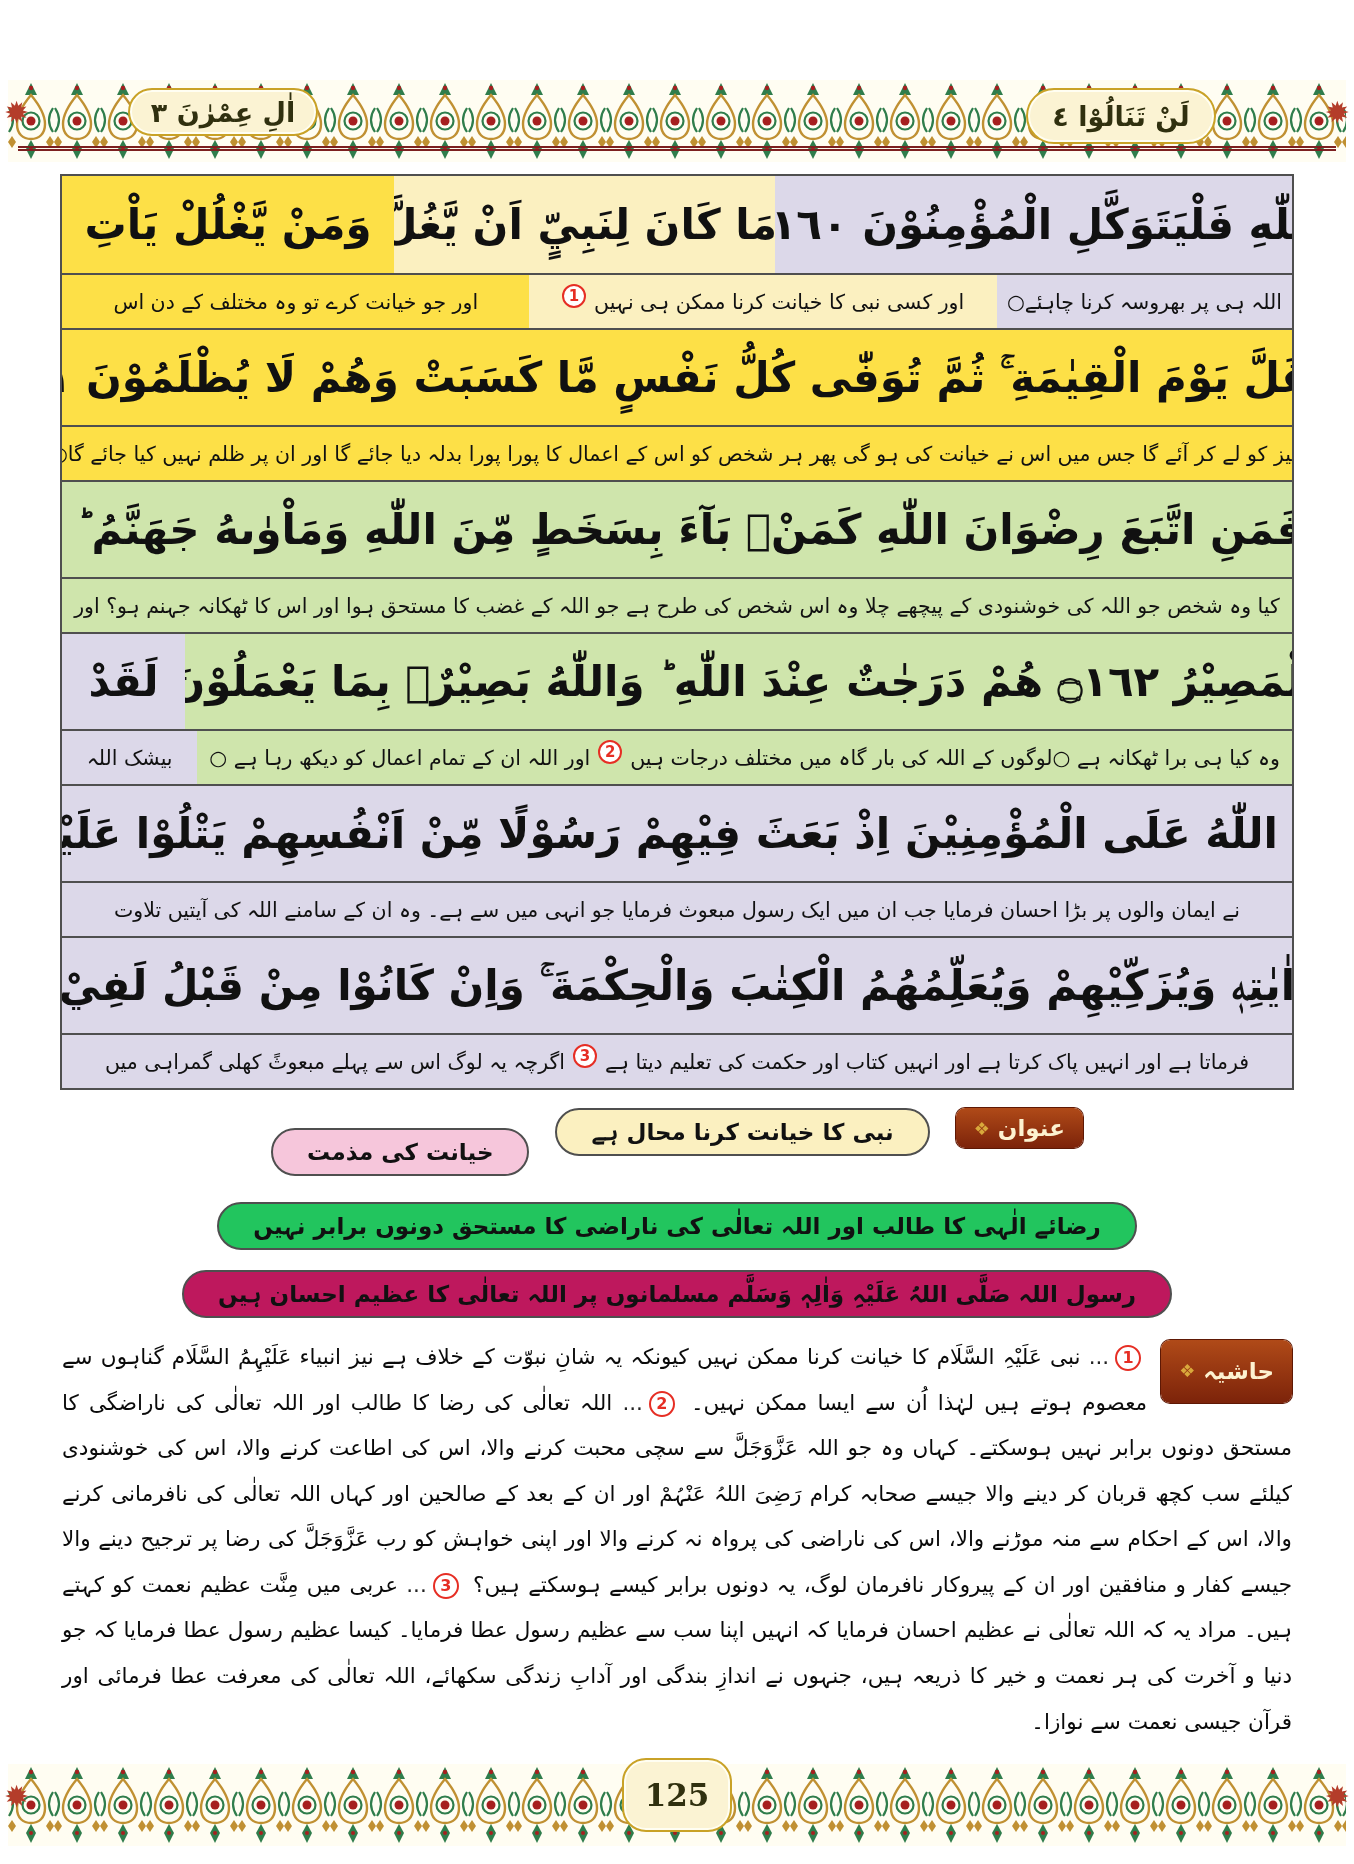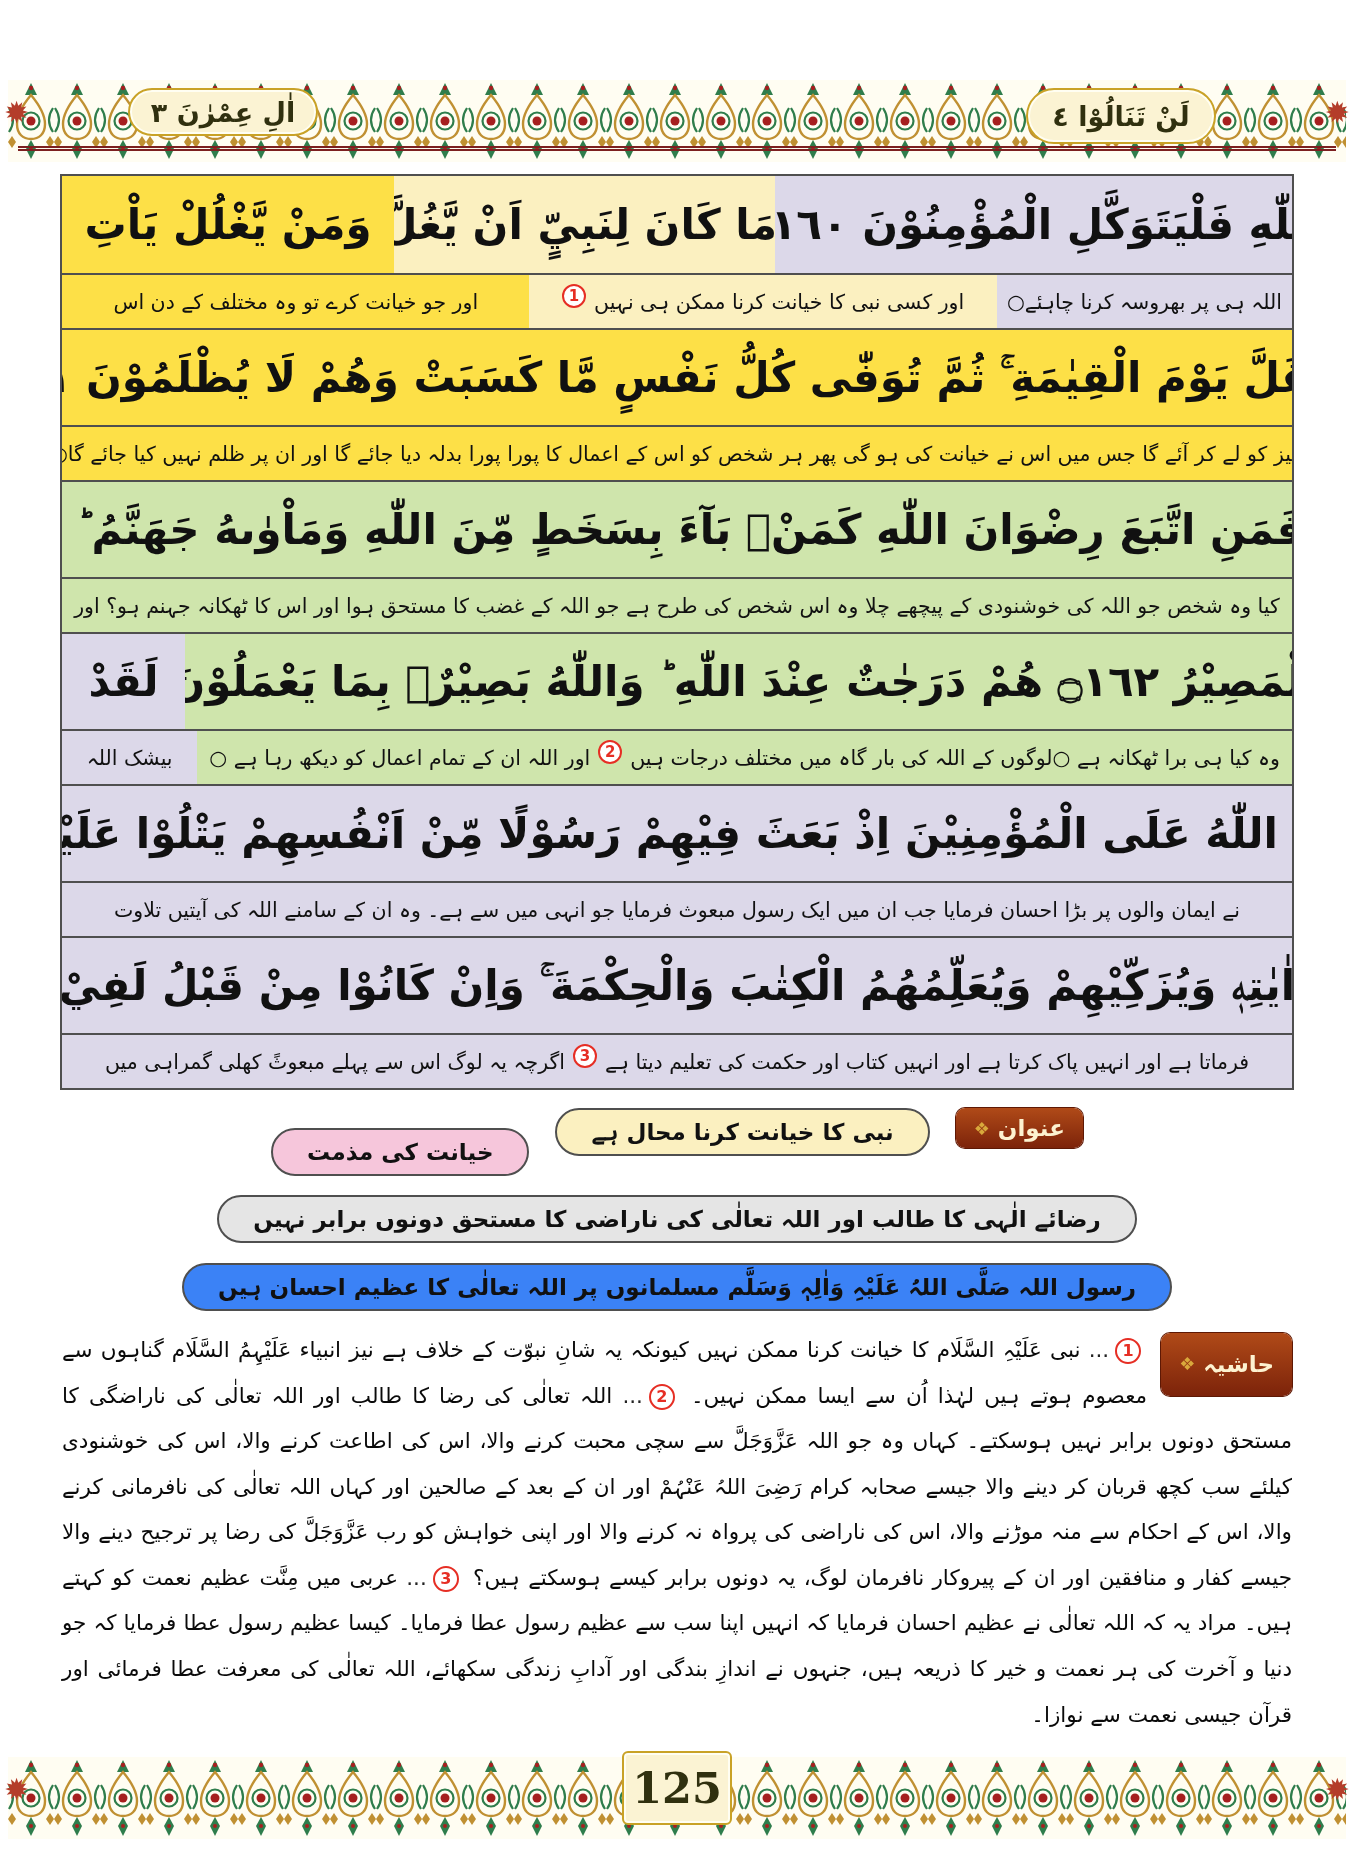--- a/index.html
+++ b/index.html
@@ -17,21 +17,21 @@
   .rule { position:absolute; left:10px; right:10px; bottom:14px; height:0;
           border-top:2px solid #7c2020; box-shadow:0 3px 0 #7c2020; }
 
   .cartouche { position:absolute; top:8px; background:#fbf3d3;
                border:2px solid #c9a227; border-radius:30px;
                box-shadow:0 0 0 2px #fffef2 inset; display:flex; align-items:center;
                justify-content:center; font-weight:bold; color:#30300f; z-index:3; }
   .cart-surah { right:unset; left:120px; width:190px; height:48px; font-size:27px; }
   .cart-juz   { right:130px; width:190px; height:56px; font-size:27px; }
   .cart-page  { left:50%; transform:translateX(-50%); top:-6px; width:110px; height:74px;
-                border-radius:6px; font-size:43px; font-family:"DejaVu Serif", serif; }
+                border-radius:24px; font-size:31px; font-family:"DejaVu Serif", serif; }
 
   
   .verseblock { margin:12px 60px 0 60px; border:2px solid #4f4f4f; background:#fff; }
   .vrow { display:flex; width:100%; border-top:2px solid #4f4f4f; }
   .vrow:first-child { border-top:none; }
   .seg { display:flex; align-items:center; justify-content:center; gap:8px;
          overflow:hidden; padding:0 10px; white-space:nowrap; }
   .arabic { height:97px; }
   .arabic .seg { font-size:42px; font-weight:600; letter-spacing:0px; }
   .urdu { height:55px; }
@@ -53,22 +53,22 @@
   .badge { background:linear-gradient(#b04a18,#7c230a); color:#fdf2d0;
            border-radius:9px; padding:7px 18px; font-size:23px; font-weight:bold;
            display:inline-flex; align-items:center; gap:8px;
            box-shadow:0 0 0 1px #5e1804; }
   .badge .orn { color:#d9a93c; font-size:18px; }
   .pill { border:2px solid #4f4f4f; border-radius:999px; padding:9px 34px;
           font-size:23px; font-weight:bold; color:#111; display:inline-block;
           white-space:nowrap; }
   .pill-yel  { background:#fbf0c0; }
   .pill-pink { background:#f6c6db; margin-top:20px; }
-  .pill-green{ background:#e5e5e5; margin-top:15px; }
-  .pill-lav  { background:#3b82f6; margin-top:16px; }
+  .pill-green{ background:#22c55e; margin-top:22px; }
+  .pill-lav  { background:#be185d; margin-top:16px; }
   .headrow + .headrow { margin-top:4px; }
 
   
   .footnotes { margin:16px 62px 0 62px; font-size:21.5px; line-height:2.12;
                text-align:justify; color:#0a0a0a; }
   .footnotes .badge { float:right; margin-left:14px; margin-top:6px; }
   .fnum { display:inline-flex; width:26px; height:26px; border:2px solid #e62e24;
           border-radius:50%; color:#e62e24; font-size:16px; font-weight:bold;
           align-items:center; justify-content:center; background:#fff;
           margin:0 6px; vertical-align:middle; }

